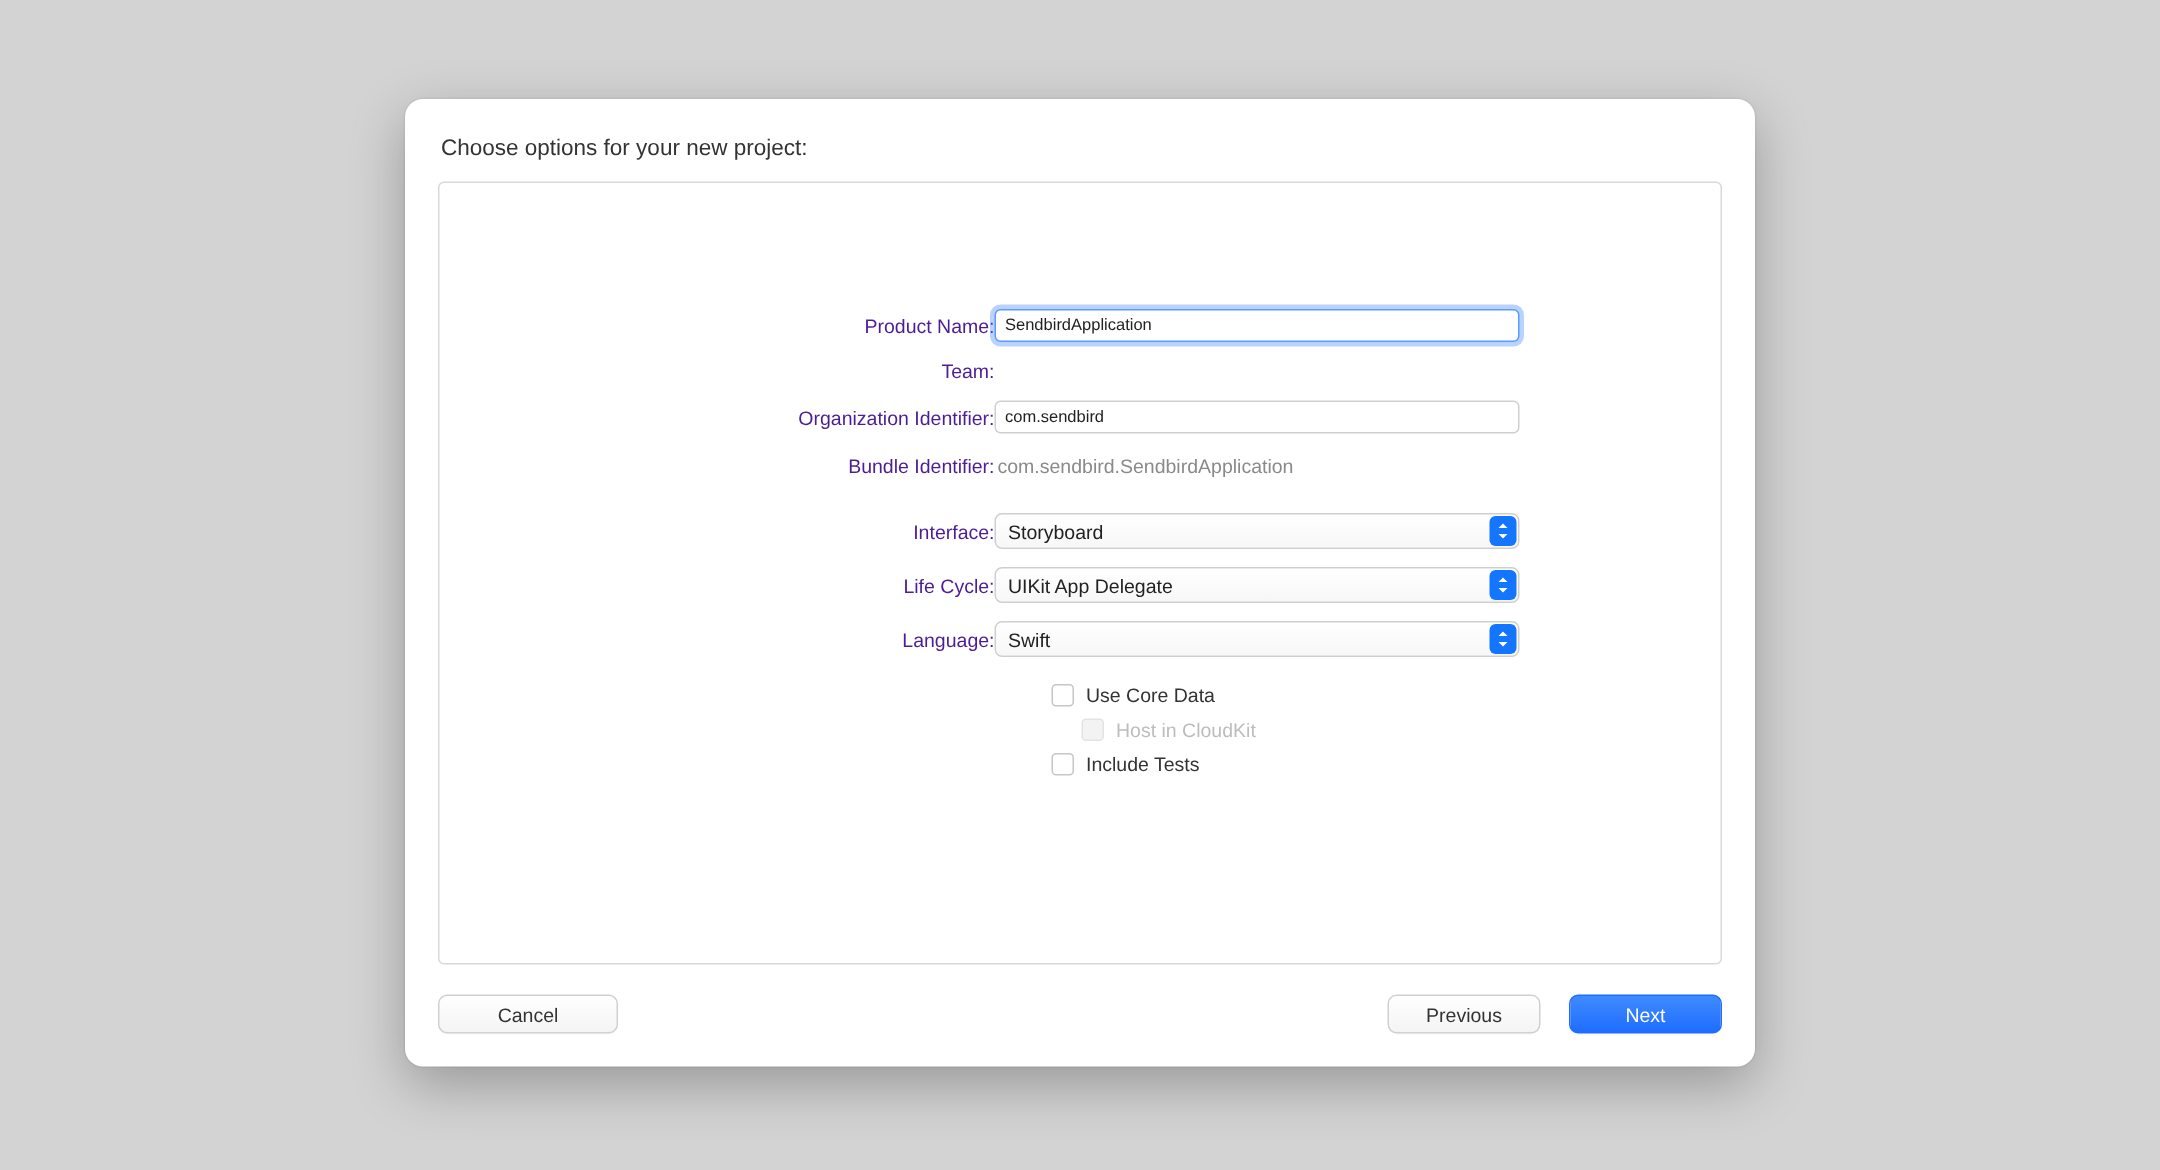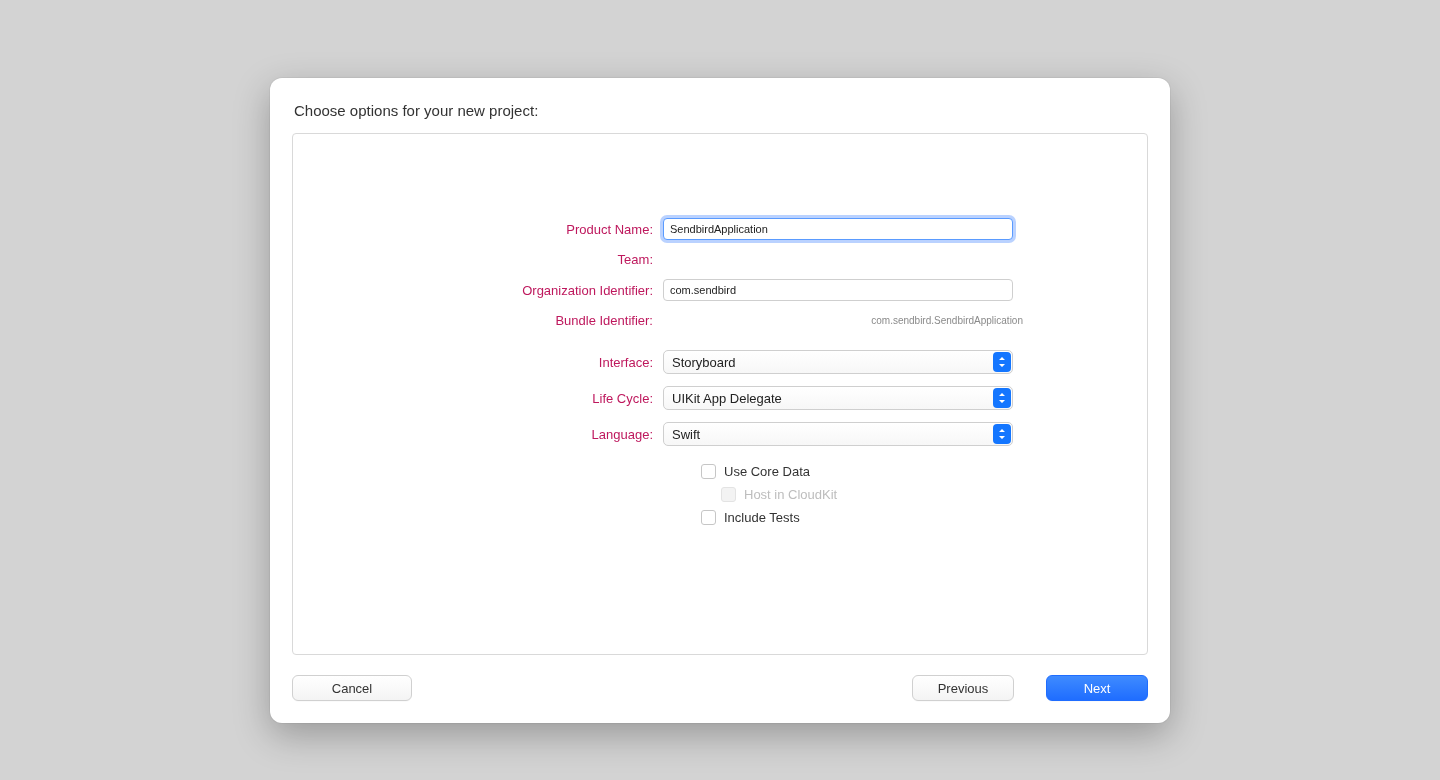--- a/index.html
+++ b/index.html
@@ -8,21 +8,21 @@
     font-family: -apple-system, "Helvetica Neue", Arial, sans-serif;
     font-size: 13px;
     color: #222;
     background: #d3d3d3;
     display: flex;
     align-items: flex-start;
     justify-content: center;
   }
   .app-frame {
     width: 1082px;
-    margin-top: 16px;
+    margin-top: 4px;
     background: #d3d3d3;
     padding-top: 0;
   }
   .sheet-wrap {
     width: 900px;
     margin: 62px auto 0 auto;
     background: #ffffff;
     border-radius: 12px;
     box-shadow: 0 12px 36px rgba(0,0,0,0.28), 0 0 0 1px rgba(0,0,0,0.04);
     padding: 20px 22px 22px 22px;
@@ -45,45 +45,43 @@
   }
   .row {
     display: flex;
     align-items: center;
     margin-bottom: 12px;
   }
   .row.indent-check { margin-bottom: 8px; }
   .label {
     width: 248px;
     text-align: right;
-    padding-right: 10px;
-    font-size: 13px;
-    color: #be185d;
+    font-size: 13px;
+    color: #4c1d95;
   }
   .control { flex: 1; }
   input.text-field {
     width: 350px;
     height: 22px;
     padding: 1px 6px;
     font-size: 11px;
     border: 1px solid #cfcfcf;
     border-radius: 4px;
     background: #fff;
     color: #222;
     outline: none;
   }
   input.text-field.focused {
     border: 1px solid #5a9bff;
     box-shadow: 0 0 0 3px rgba(58,127,255,0.35);
   }
   .readonly-value {
-    font-size: 10px;
+    font-size: 13px;
     color: #8a8a8a;
     padding: 2px 2px;
-    text-align: right;
   }
   .popup {
     width: 350px;
     height: 24px;
     display: flex;
     align-items: center;
     justify-content: space-between;
     padding: 0 0 0 8px;
     font-size: 13px;
     color: #222;
@@ -123,21 +121,21 @@
     background: #f3f3f3;
     border-color: #e3e3e3;
   }
   .check-indent { margin-left: 20px; }
   .actions {
     display: flex;
     justify-content: space-between;
     align-items: center;
     margin-top: 20px;
   }
-  .actions .right { display: flex; gap: 32px; }
+  .actions .right { display: flex; gap: 19px; }
   button.mac {
     min-width: 102px;
     height: 26px;
     padding: 0 16px;
     font-size: 13px;
     border-radius: 6px;
     border: 1px solid #d0d0d0;
     background: linear-gradient(#ffffff,#f4f4f4);
     color: #333;
     cursor: default;

